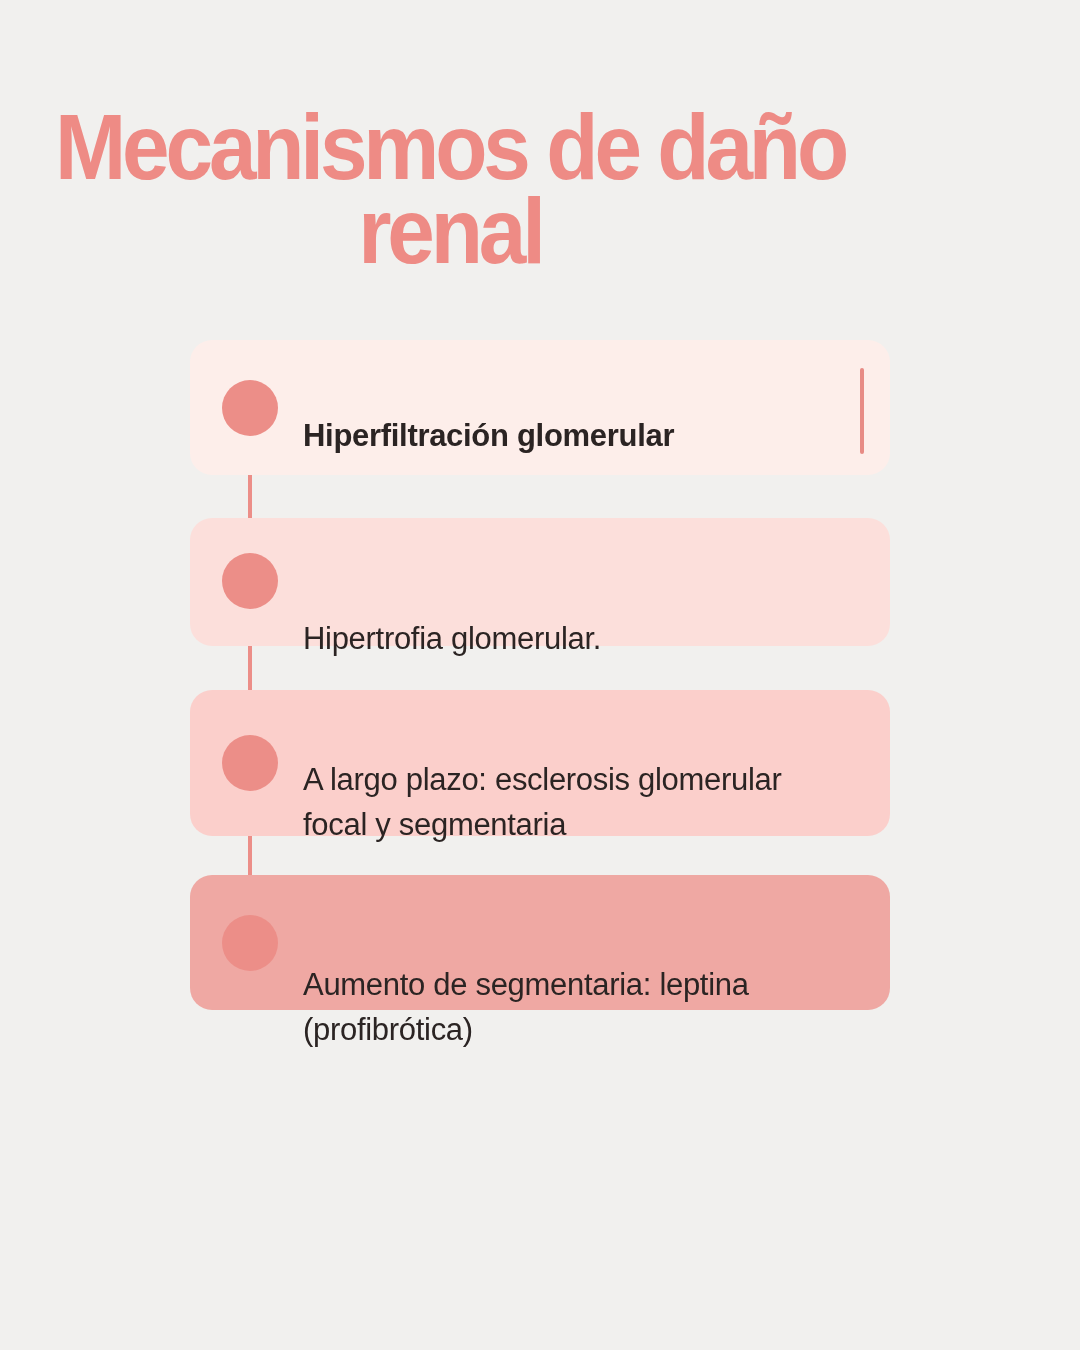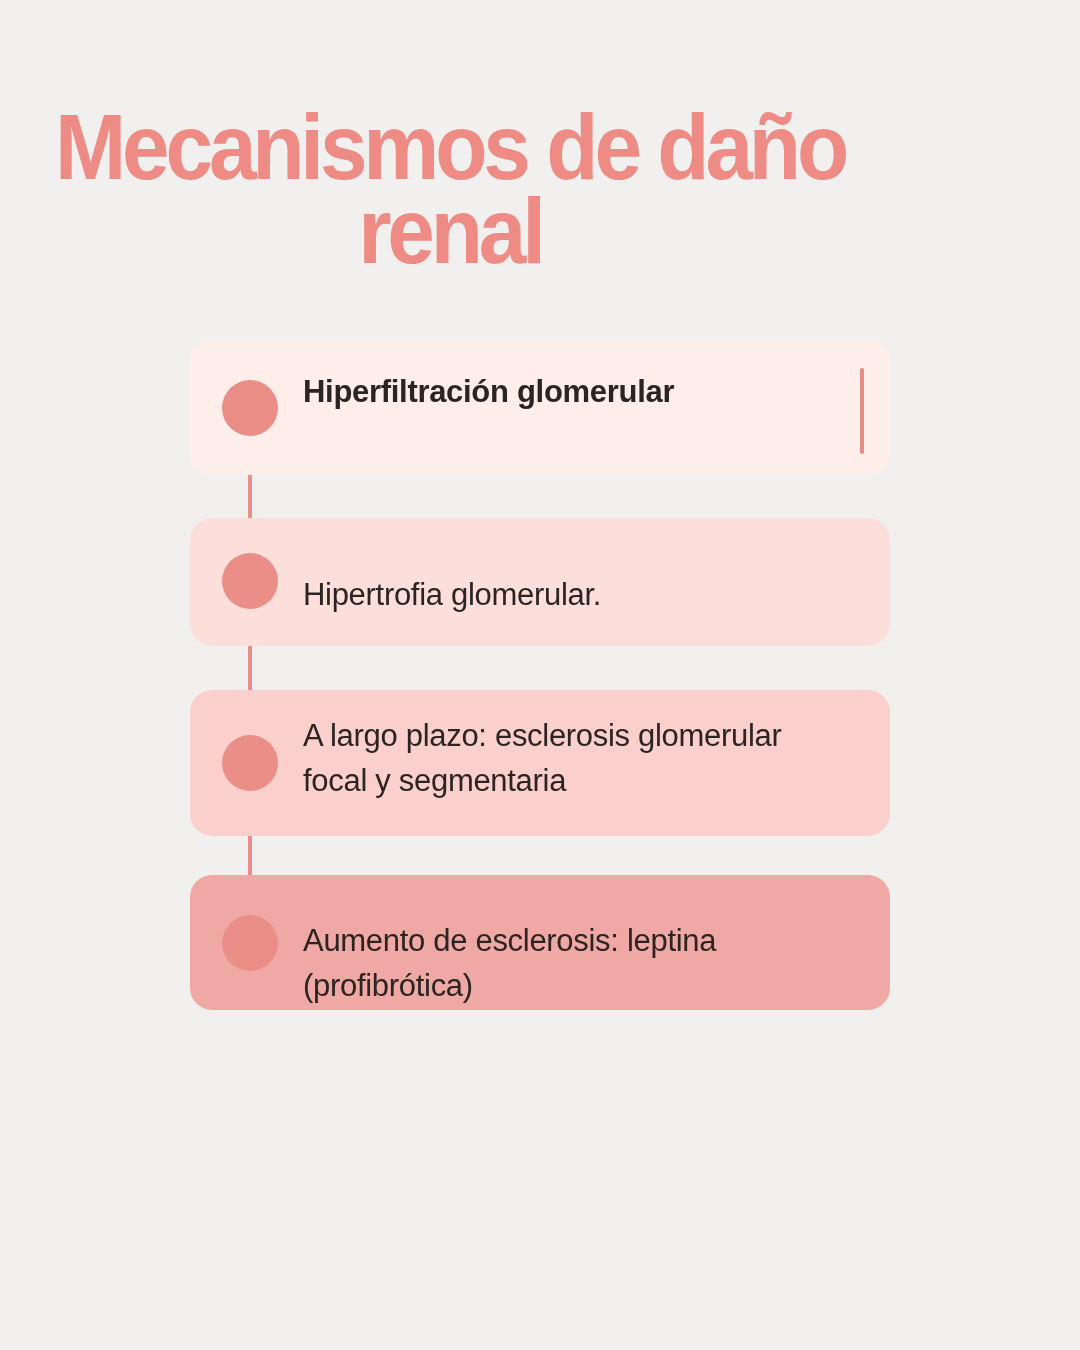--- a/index.html
+++ b/index.html
@@ -87,20 +87,21 @@
   .card-text {
     position: absolute;
     left: 113px;
     width: 510px;
     color: #2b2423;
     font-family: "Liberation Sans", sans-serif;
     font-size: 31px;
     line-height: 45px;
     letter-spacing: -0.3px;
     z-index: 4;
+    margin-top: 44px;
   }
   .card-text.bold { font-weight: bold; }
 
   .t1 { top: 29px;  }
   .t2 { top: 232px; }
   .t3 { top: 373px; }
   .t4 { top: 578px; }
 
   
   #accent-bar {
@@ -134,15 +135,15 @@
   <div class="dot dot-1"></div>
   <div class="dot dot-2"></div>
   <div class="dot dot-3"></div>
   <div class="dot dot-4"></div>
 
   <div id="accent-bar"></div>
 
   <div class="card-text bold t1">Hiperfiltración glomerular</div>
   <div class="card-text t2">Hipertrofia glomerular.</div>
   <div class="card-text t3">A largo plazo: esclerosis glomerular focal y segmentaria</div>
-  <div class="card-text t4">Aumento de esclerosis: leptina (profibrótica)</div>
+  <div class="card-text t4">Aumento de segmentaria: leptina (profibrótica)</div>
 
 </div>
 
 </body></html>

